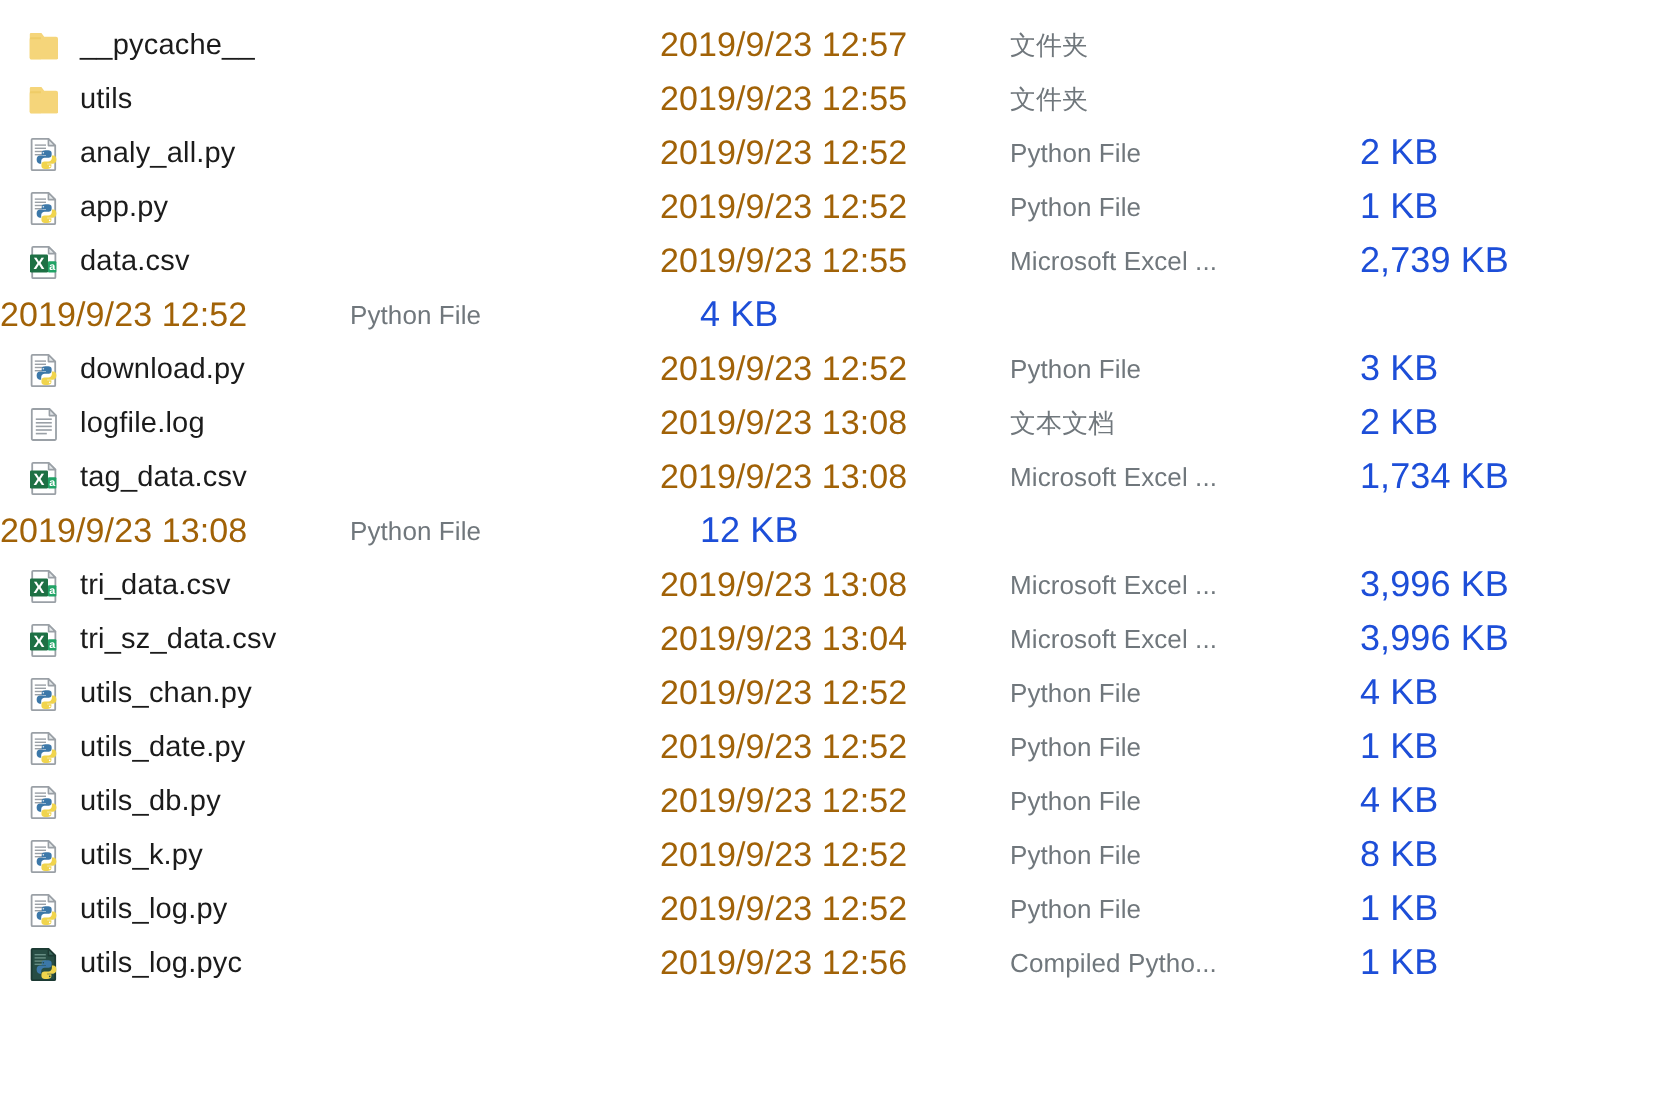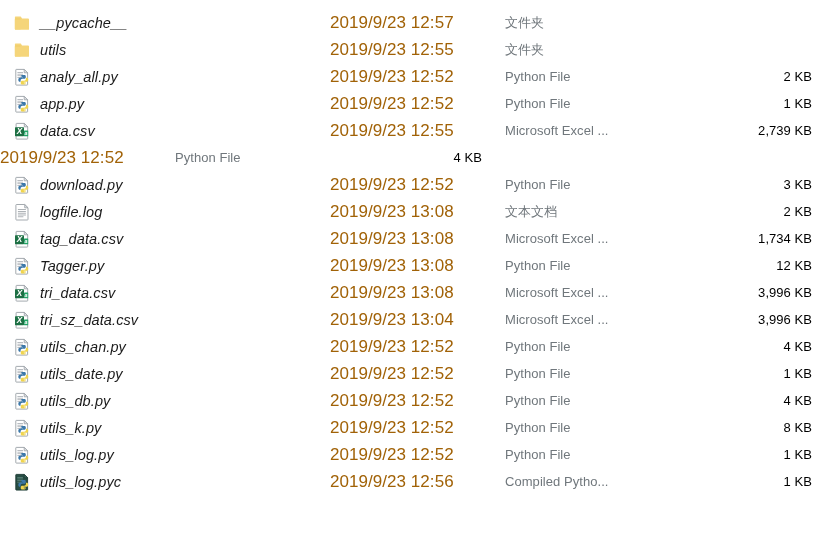--- a/index.html
+++ b/index.html
@@ -28,21 +28,20 @@
     position: relative;
   }
 
   .cell-name {
     width: 330px;
     display: flex;
     align-items: center;
     padding-left: 12px;
     box-sizing: border-box;
     overflow: hidden;
-    font-style: italic;
   }
 
   .icon-wrap {
     width: 20px;
     height: 20px;
     flex: 0 0 20px;
     position: relative;
     margin-right: 8px;
   }
   .icon-wrap svg { display: block; }
@@ -68,23 +67,23 @@
     flex: 0 0 175px;
     font-size: 13px;
     color: #70777c;
     white-space: nowrap;
     letter-spacing: 0.05px;
   }
 
   .cell-size {
     width: 140px;
     flex: 0 0 140px;
-    font-size: 13px;
-    color: #000000;
-    text-align: right;
+    font-size: 18px;
+    color: #1d4ed8;
+    text-align: left;
     white-space: nowrap;
     padding-right: 8px;
     box-sizing: border-box;
     letter-spacing: 0.05px;
   }
 </style>
 </head>
 <body>
 
 <div id="file-list">
@@ -246,39 +245,20 @@
       <text x="14.1" y="14.2" font-family="'Liberation Sans',sans-serif" font-size="5.4" font-weight="bold" fill="#ffffff" text-anchor="middle">a</text>
     </svg>
         </span>
         <span class="name-text">tag_data.csv</span>
       </div>
       <div class="cell-date">2019/9/23 13:08</div>
       <div class="cell-type">Microsoft Excel ...</div>
       <div class="cell-size">1,734 KB</div>
     </div>
     <div class="row">
-      <div class="cell-name">
-        <span class="icon-wrap">
-          <svg width="20" height="20" viewBox="0 0 20 20">
-      <path d="M4.3 2.4h7.9l3.4 3.4v11.8a.5.5 0 0 1-.5.5H4.3a.5.5 0 0 1-.5-.5V2.9a.5.5 0 0 1 .5-.5z" fill="#ffffff" stroke="#9aa0a6" stroke-width="0.9"></path>
-         <path d="M12.2 2.4l3.4 3.4h-3.4z" fill="#e4e8ea" stroke="#9aa0a6" stroke-width="0.8" stroke-linejoin="round"></path>
-         <g fill="#9aa0a6">
-           <rect x="5.4" y="5.2" width="5.6" height="0.7"></rect>
-           <rect x="5.4" y="6.8" width="5.6" height="0.7"></rect>
-           <rect x="5.4" y="8.4" width="5.6" height="0.7"></rect>
-           <rect x="5.4" y="10.0" width="4.0" height="0.7"></rect>
-         </g>
-      <g transform="translate(6.2,8.0) scale(0.60)">
-        <path d="M7.9 0.2c-1.9 0-3.5.5-3.5 2.2v1.7h3.6v.5H3.0c-1.6 0-2.8 1-2.8 3.4 0 2.3 1.1 3.4 2.5 3.4h1.3V9.3c0-1.6 1.3-2.9 2.9-2.9h3.3c1.4 0 2.5-1.1 2.5-2.5V2.4C12.7 1.0 11.4 0.2 9.9 0.2H7.9zM5.8 1.6c.4 0 .7.3.7.7s-.3.7-.7.7-.7-.3-.7-.7.3-.7.7-.7z" fill="#3c78a9"></path>
-        <path d="M9.0 15.8c1.9 0 3.5-.5 3.5-2.2v-1.7H8.9v-.5h5.0c1.6 0 2.8-1 2.8-3.4 0-2.3-1.1-3.4-2.5-3.4h-1.3v2.1c0 1.6-1.3 2.9-2.9 2.9H6.7c-1.4 0-2.5 1.1-2.5 2.5v1.5c0 1.4 1.3 2.2 2.8 2.2H9.0zm2.1-1.4c-.4 0-.7-.3-.7-.7s.3-.7.7-.7.7.3.7.7-.3.7-.7.7z" fill="#f0d44d"></path>
-      </g>
-    </svg>
-        </span>
-        <span class="name-text">Tagger.py</span>
-      </div>
       <div class="cell-date">2019/9/23 13:08</div>
       <div class="cell-type">Python File</div>
       <div class="cell-size">12 KB</div>
     </div>
     <div class="row">
       <div class="cell-name">
         <span class="icon-wrap">
           <svg width="20" height="20" viewBox="0 0 20 20">
       <path d="M4.6 2.4h7.7l3.4 3.4v11.8a.5.5 0 0 1-.5.5H4.6a.5.5 0 0 1-.5-.5V2.9a.5.5 0 0 1 .5-.5z" fill="#ffffff" stroke="#9aa0a6" stroke-width="0.9"></path>
       <path d="M12.3 2.4l3.4 3.4h-3.4z" fill="#e4e8ea" stroke="#9aa0a6" stroke-width="0.8" stroke-linejoin="round"></path>

